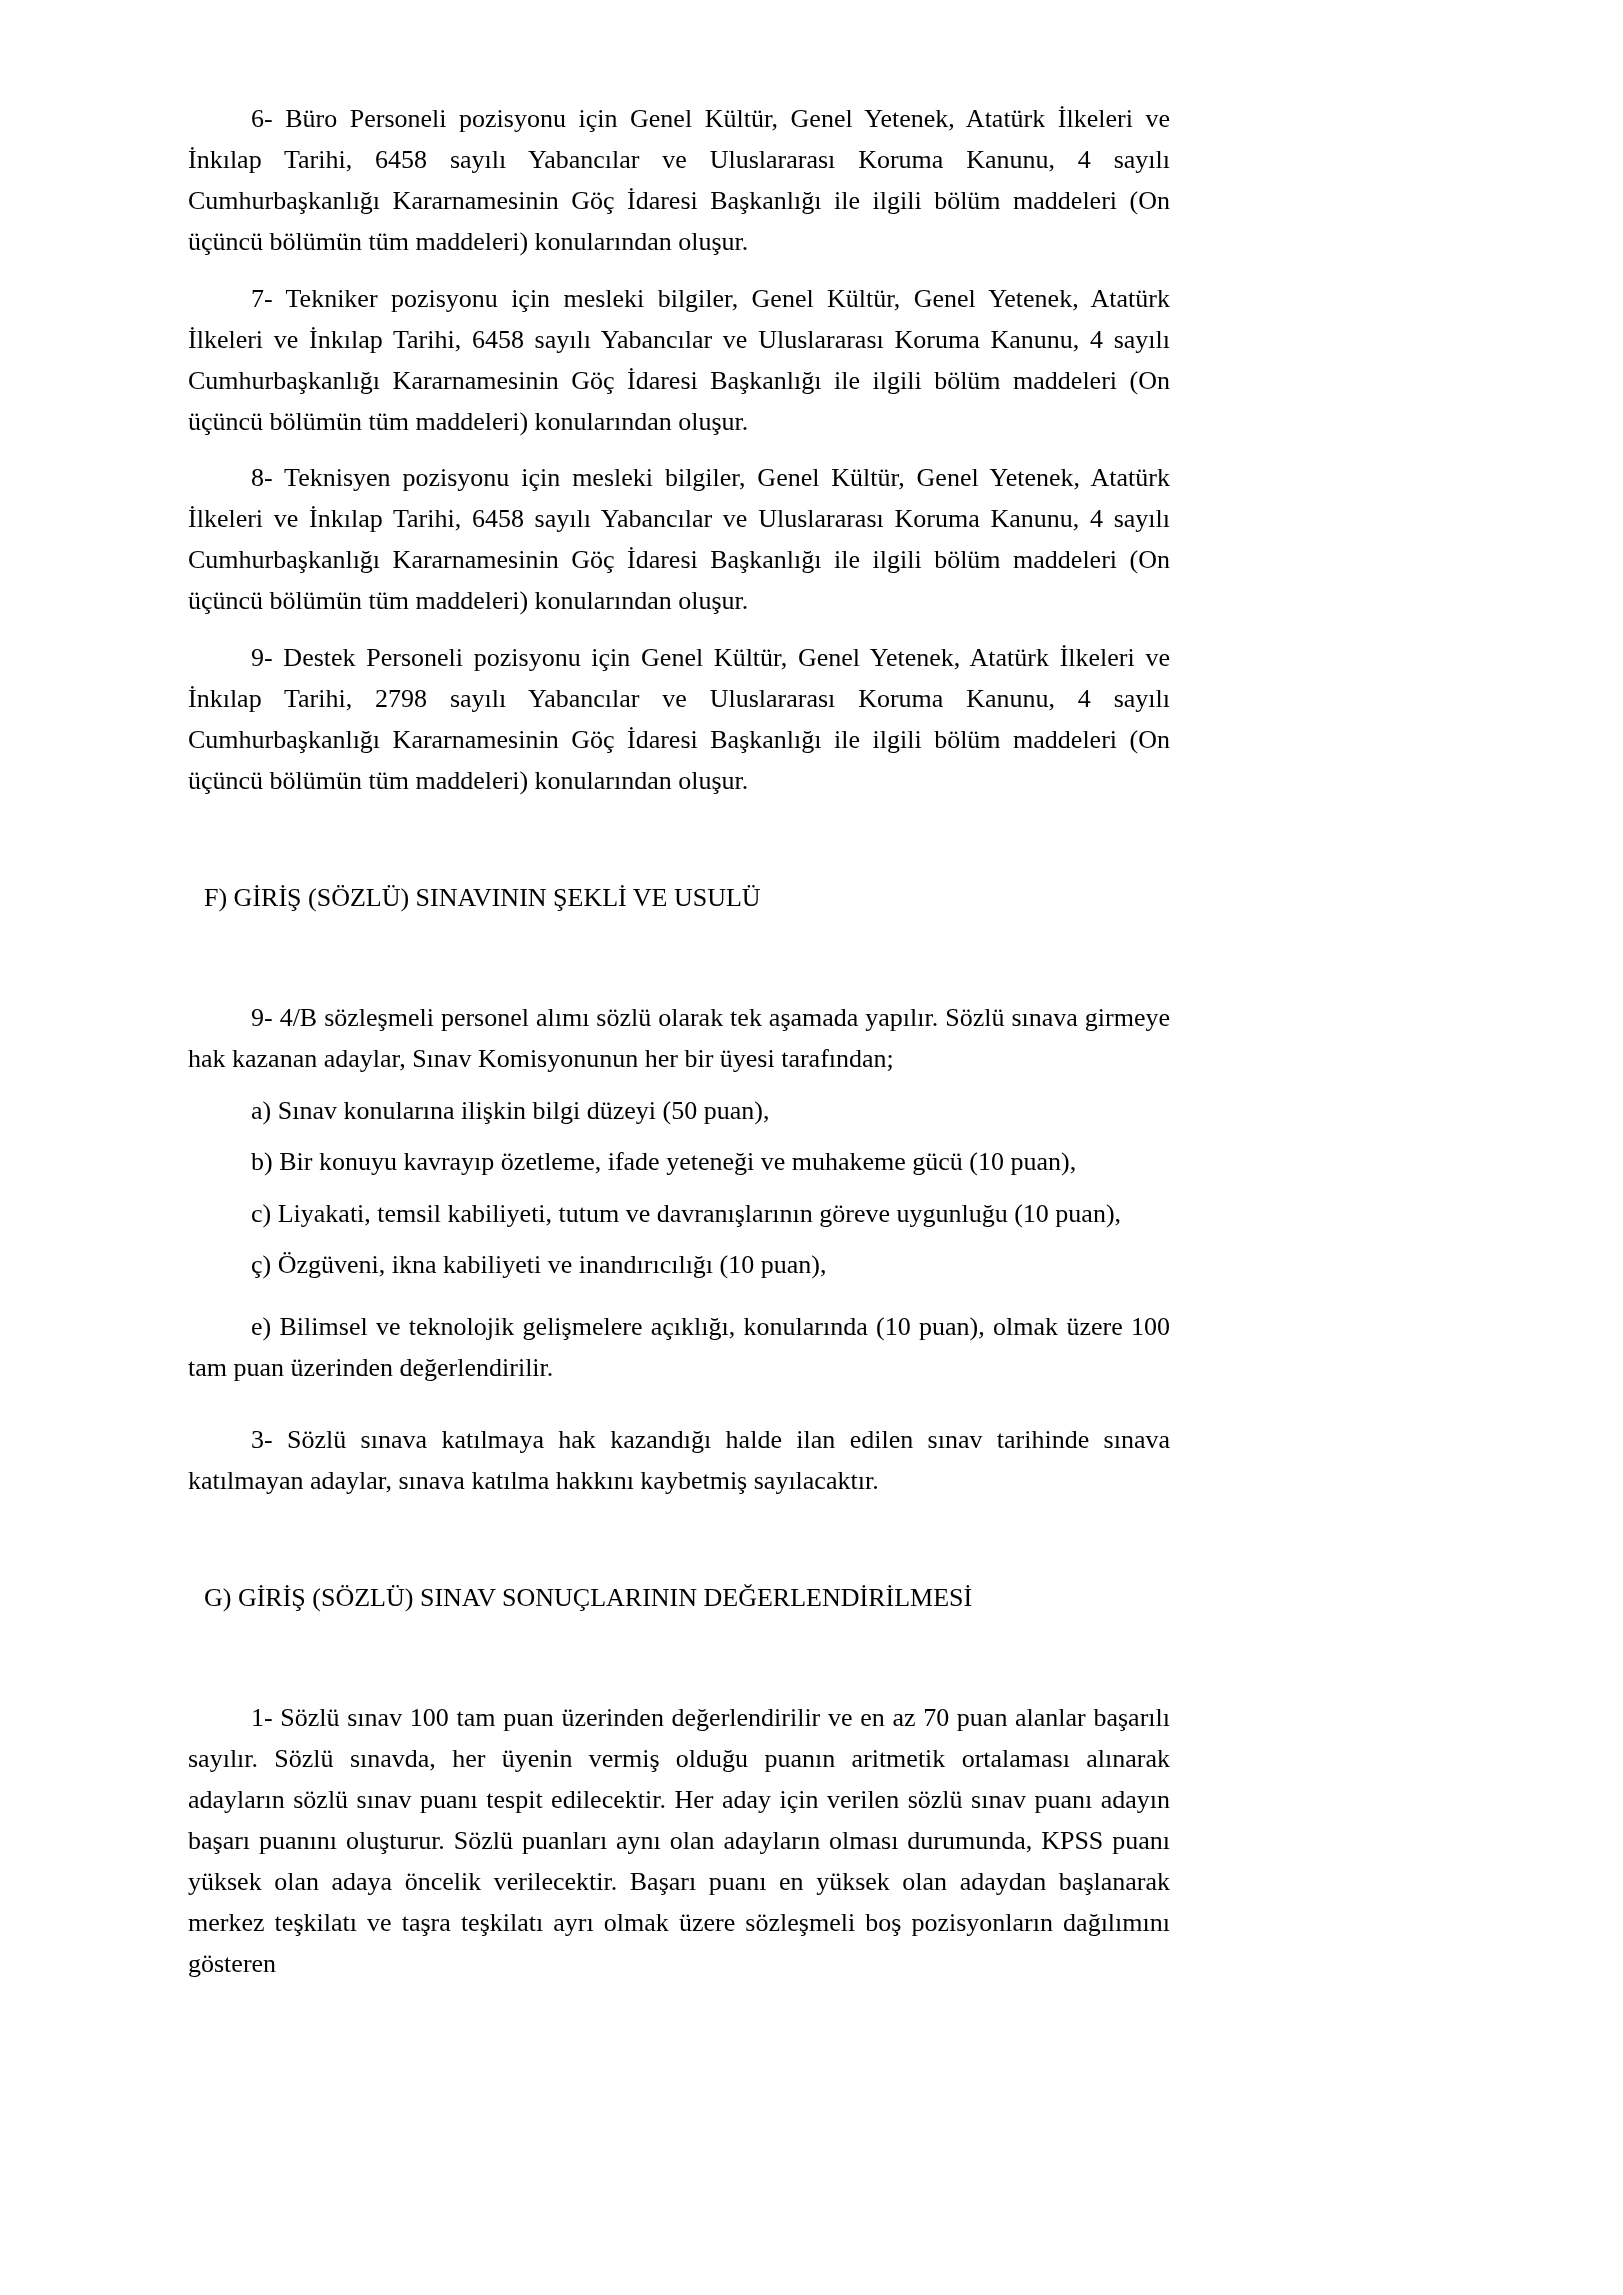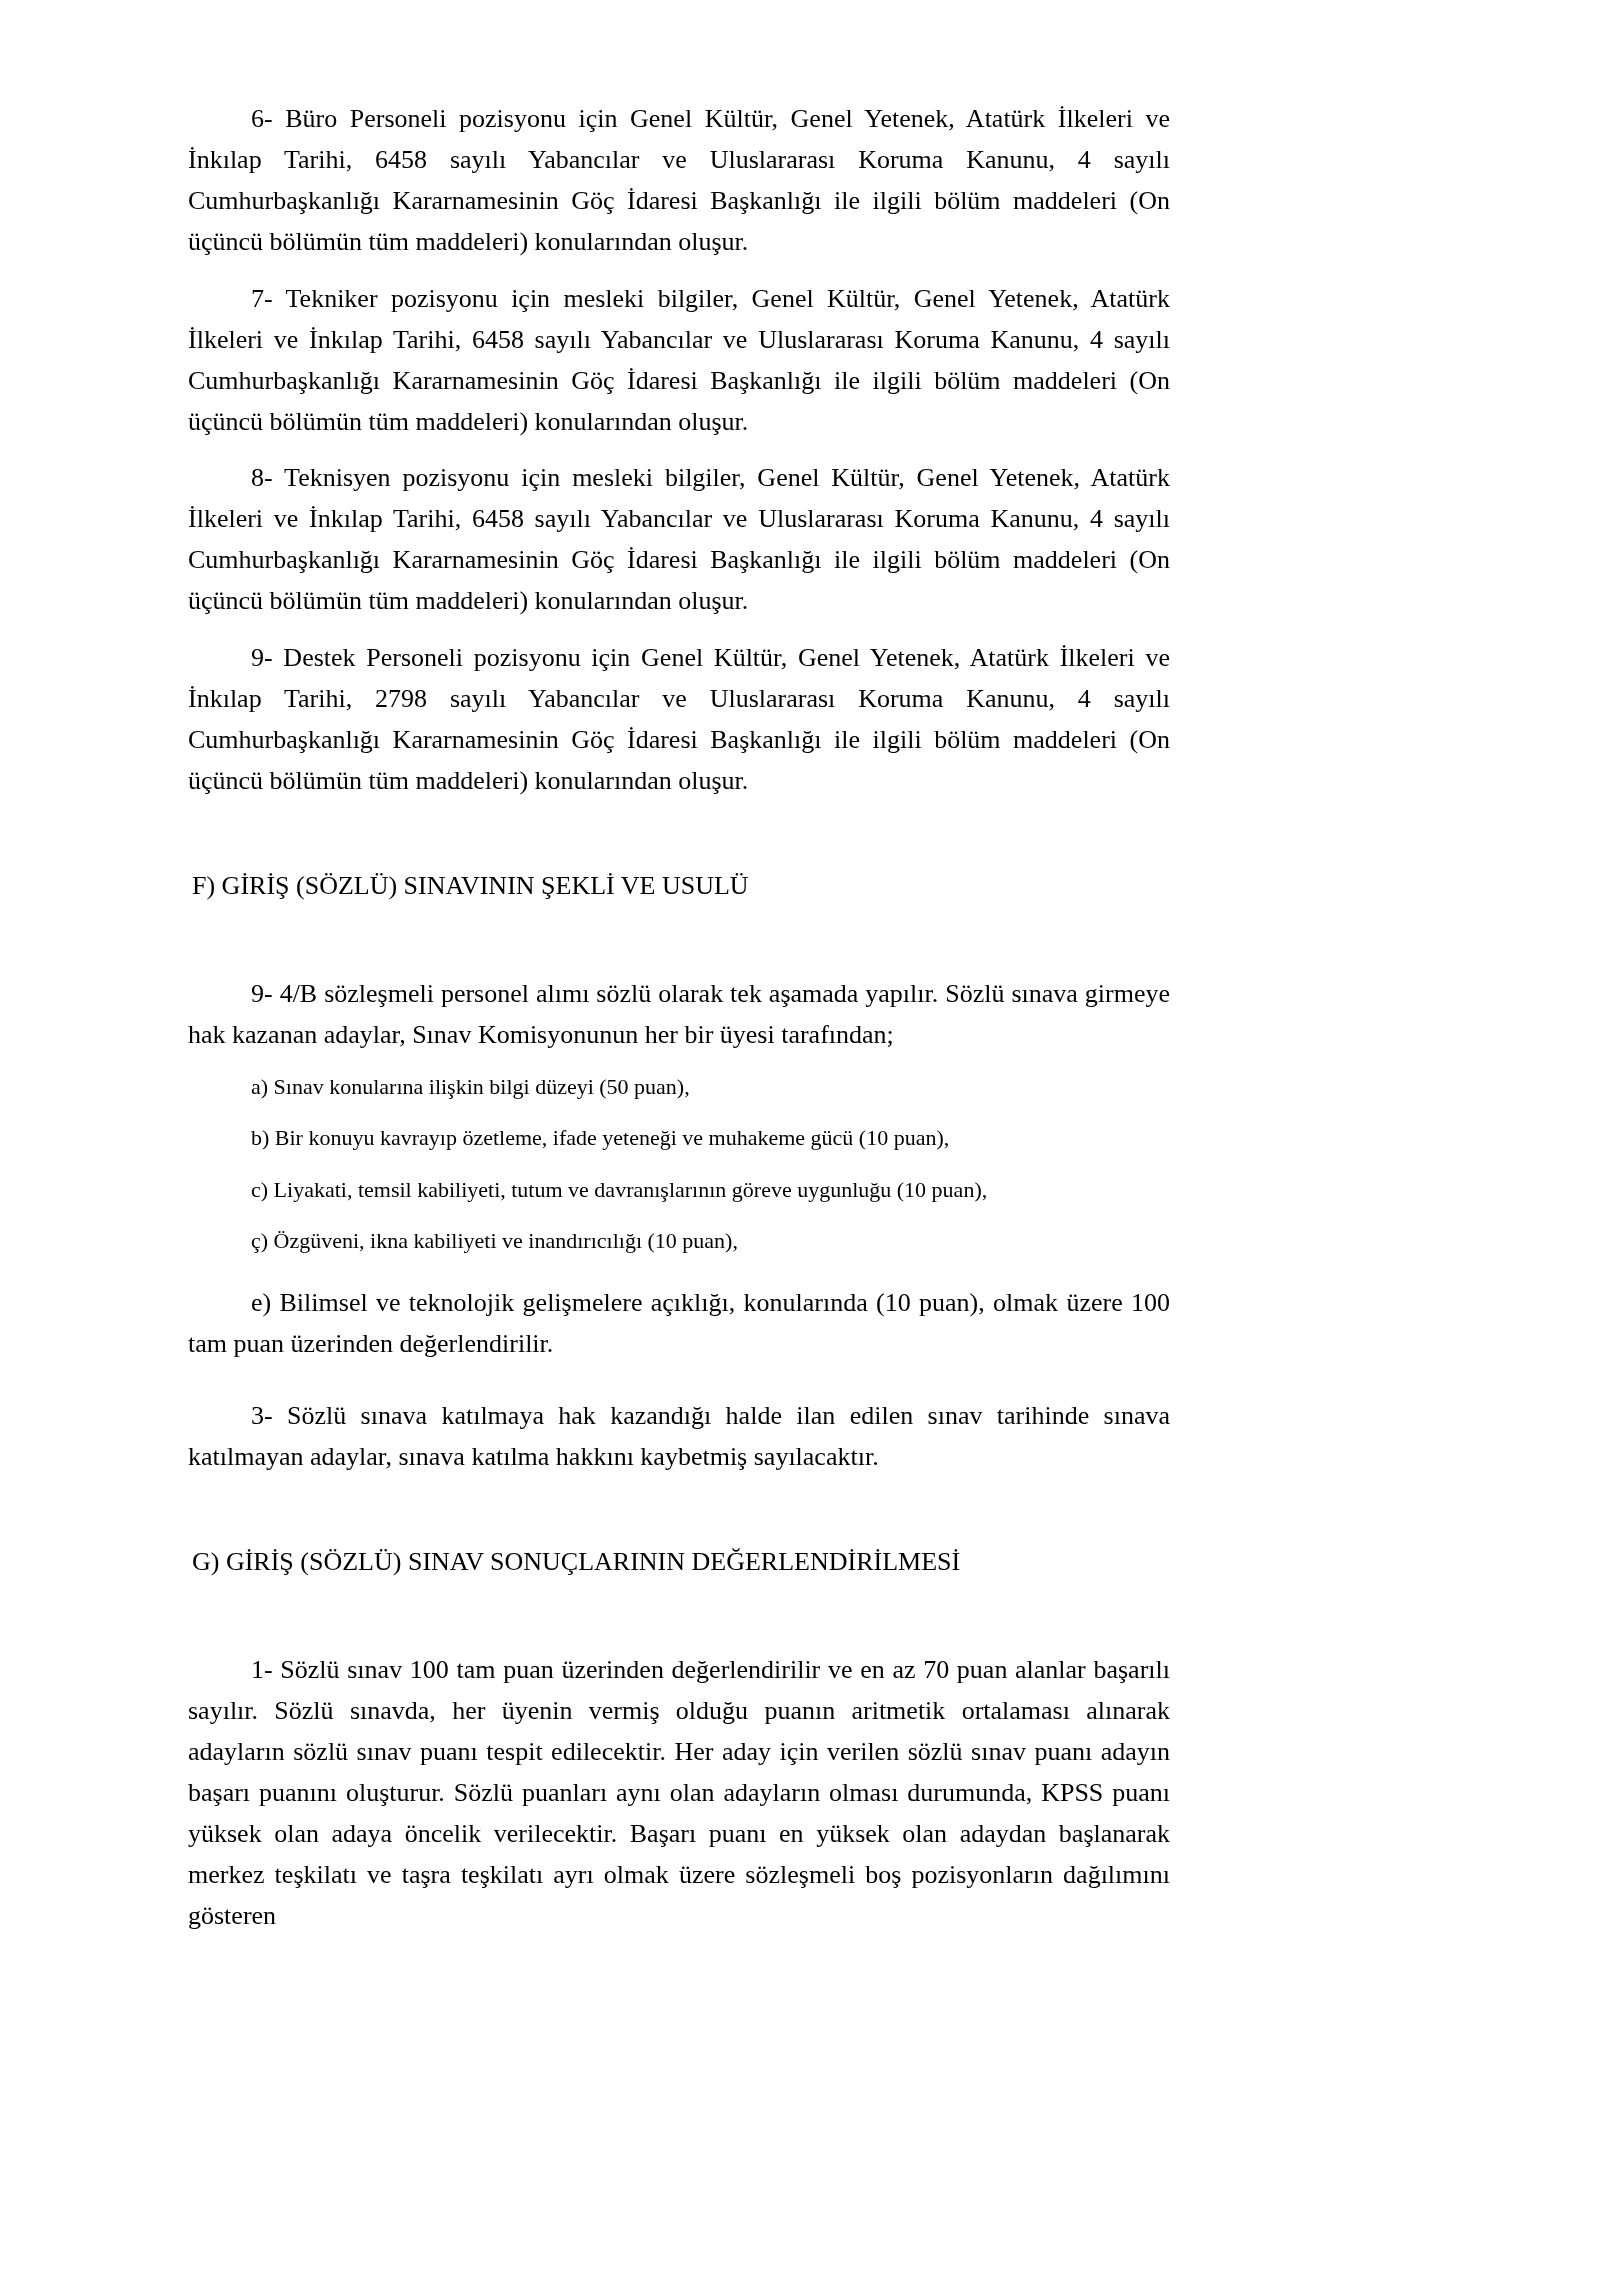--- a/index.html
+++ b/index.html
@@ -29,31 +29,31 @@
     text-align: justify;
     text-indent: 63px;
     text-justify: inter-word;
     hyphens: none;
   }
   .gap-para { height: 15.7px; }
   .gap-heading-before { height: 60px; }
   .gap-heading-after { height: 63px; }
   .gap-list { height: 10.5px; }
   h2.heading {
-    margin: 4px;
+    margin: 16px;
     font-size: 26px;
     line-height: 41px;
     font-weight: normal;
     text-align: left;
     text-indent: 0;
     letter-spacing: 0px;
   }
   p.item {
     margin: 0;
-    font-size: 22px;
+    font-size: 26px;
     line-height: 41px;
     text-align: justify;
     text-indent: 63px;
   }
   .page-number {
     position: absolute;
     left: 0;
     top: 2049px;
     width: 1623px;
     text-align: center;

